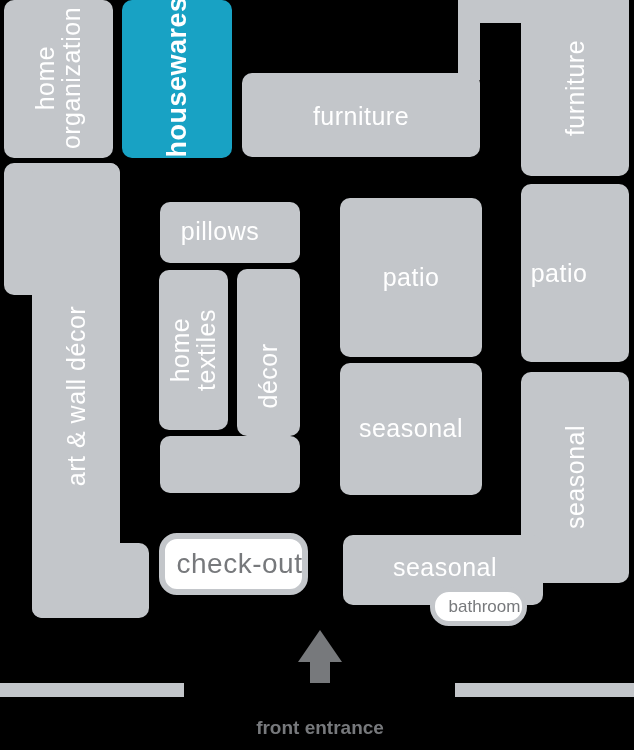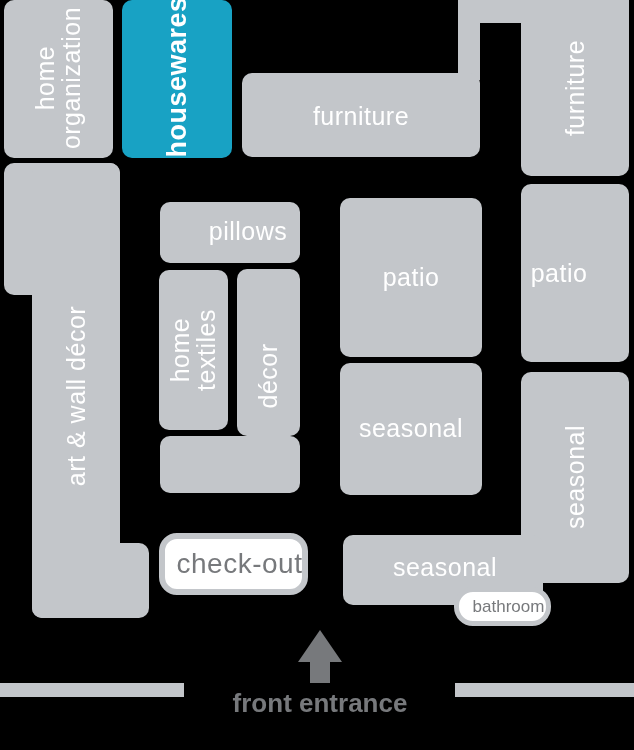--- a/index.html
+++ b/index.html
@@ -82,21 +82,21 @@
 
   <div class="blk" style="left:521px;top:372px;width:108px;height:211px"></div>
   <span class="lbl rot" style="left:575px;top:477px">seasonal</span>
 
   <div class="blk" style="left:4px;top:163px;width:116px;height:132px"></div>
   <div class="blk" style="left:32px;top:163px;width:88px;height:455px"></div>
   <div class="blk" style="left:32px;top:543px;width:117px;height:75px"></div>
   <span class="lbl rot" style="left:76px;top:396px">art &amp; wall décor</span>
 
   <div class="blk" style="left:160px;top:202px;width:140px;height:61px"></div>
-  <span class="lbl" style="left:248px;top:231px">pillows</span>
+  <span class="lbl" style="left:220px;top:231px">pillows</span>
 
   <div class="blk" style="left:159px;top:270px;width:69px;height:160px"></div>
   <span class="lbl rot wrap" style="left:193px;top:350px;width:118px">home textiles</span>
 
   <div class="blk" style="left:237px;top:269px;width:63px;height:167px"></div>
   <div class="blk" style="left:160px;top:436px;width:140px;height:57px"></div>
   <span class="lbl rot" style="left:268px;top:376px">décor</span>
 
   <div class="blk" style="left:340px;top:198px;width:142px;height:159px"></div>
   <span class="lbl" style="left:411px;top:277px">patio</span>
@@ -104,23 +104,23 @@
   <div class="blk" style="left:340px;top:363px;width:142px;height:132px"></div>
   <span class="lbl" style="left:411px;top:428px">seasonal</span>
 
   <div class="blk" style="left:343px;top:535px;width:200px;height:70px"></div>
   <span class="lbl" style="left:445px;top:567px">seasonal</span>
 
   <div class="outline-box" style="left:159px;top:533px;width:149px;height:62px">
     <span class="lbl dark" style="font-size:28px">check-out</span>
   </div>
 
-  <div class="outline-box" style="left:454px;top:587px;width:97px;height:39px;border-width:5px;border-radius:19px">
+  <div class="outline-box" style="left:430px;top:587px;width:97px;height:39px;border-width:5px;border-radius:19px">
     <span class="lbl dark" style="font-size:17px;letter-spacing:0">bathroom</span>
   </div>
 
   <div id="arrow-head"></div>
   <div id="arrow-stem"></div>
   <div class="wall" style="left:0;width:184px"></div>
   <div class="wall" style="left:455px;width:179px"></div>
-  <span class="lbl dark bold" style="left:320px;top:704px;font-size:26px;letter-spacing:0">front entrance</span>
+  <span class="lbl dark bold" style="left:320px;top:728px;font-size:19px;letter-spacing:0">front entrance</span>
 
 </div>
 
 </body></html>

